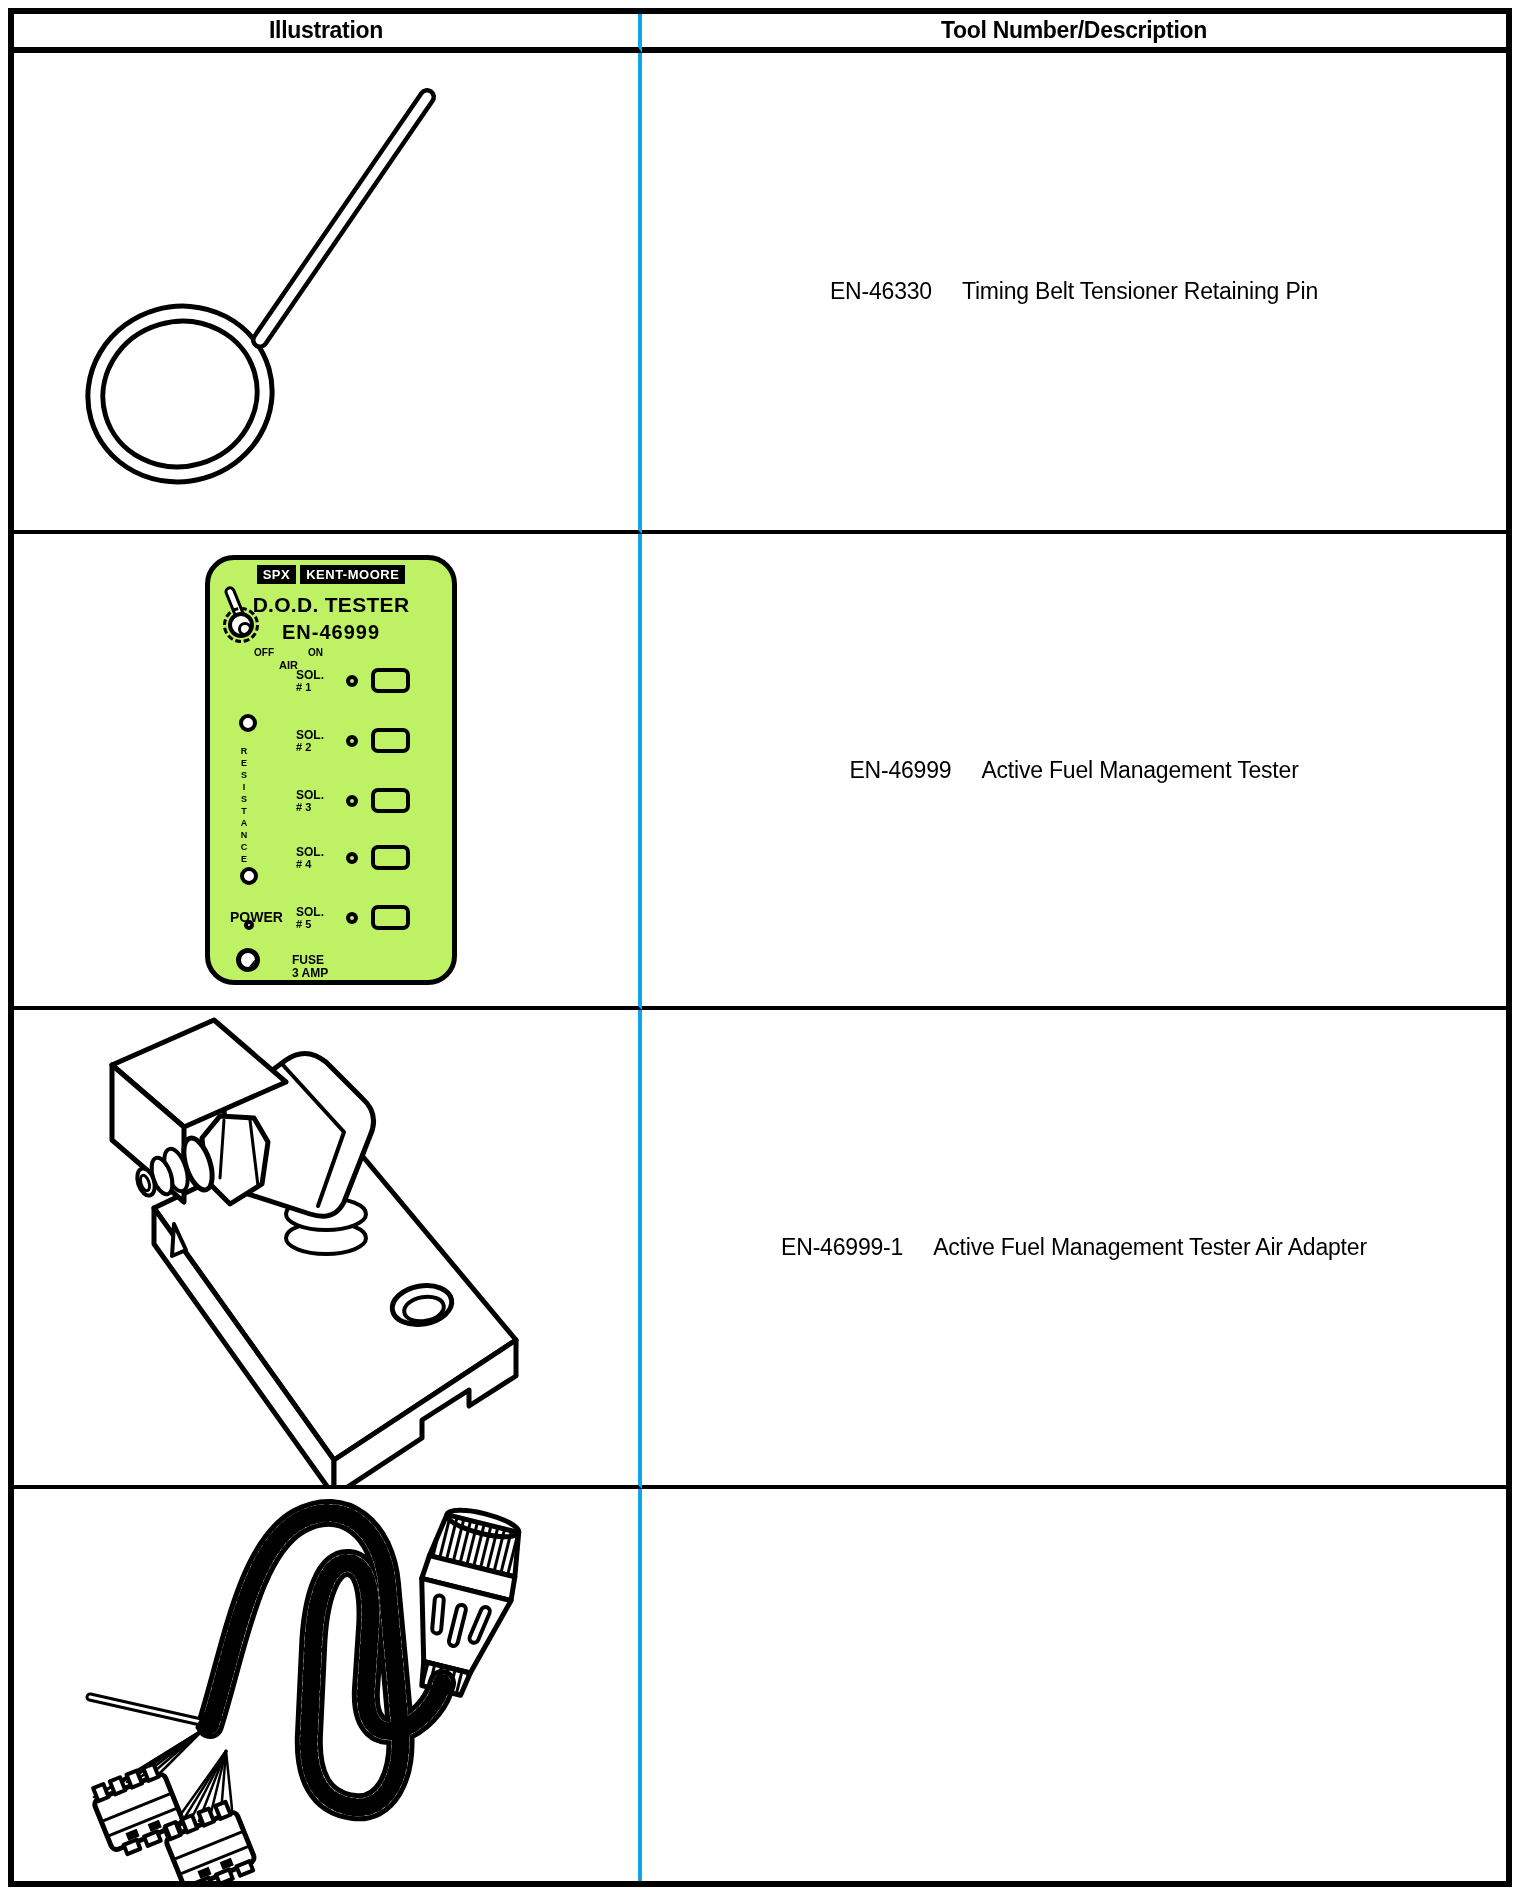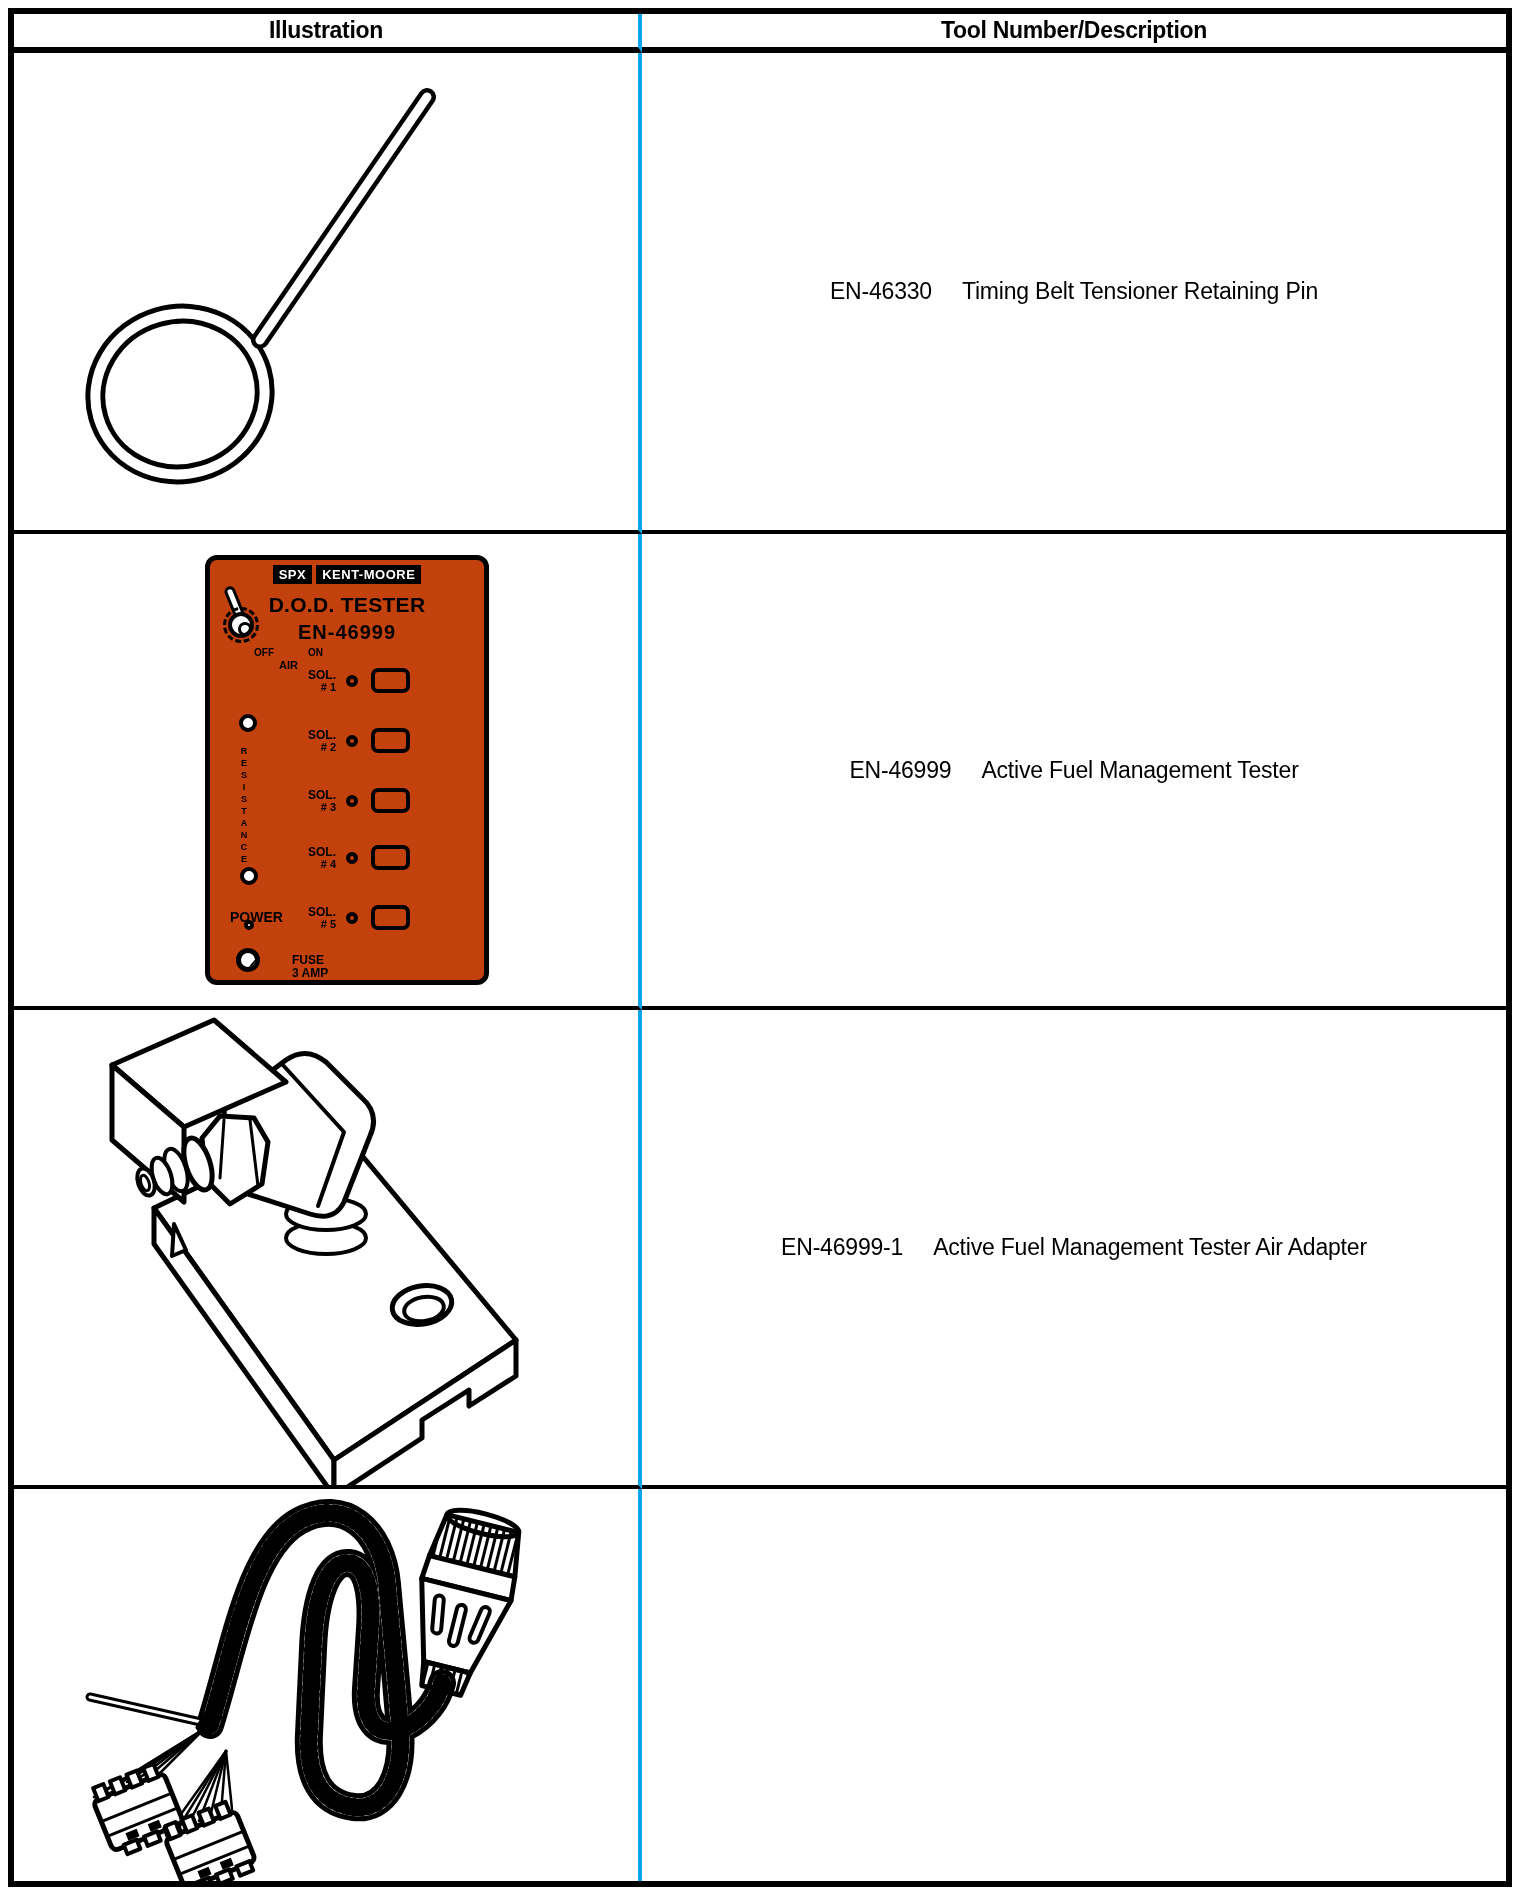--- a/index.html
+++ b/index.html
@@ -13,39 +13,39 @@
       font-weight:bold;font-size:23px;letter-spacing:-0.3px;}
   .row-b{border-bottom:4px solid #000;}
   .h-r1{height:481px;} .h-r2{height:476px;} .h-r3{height:479px;} .h-r4{height:392px;}
   .illus{position:relative;overflow:hidden;}
   .illus svg{position:absolute;left:0;top:0;}
   .desc{display:flex;flex-direction:row;align-items:center;justify-content:center;
         gap:30px;font-size:23px;letter-spacing:-0.2px;}
   .desc .toolnum,.desc .tooldesc{white-space:nowrap;}
 
   
-  .panel{position:absolute;left:191px;top:21px;width:284px;height:430px;box-sizing:border-box;
-         border:5px solid #000;border-radius:12px;background:#c2410c;font-weight:bold;}
+  .panel{position:absolute;left:191px;top:21px;width:252px;height:430px;box-sizing:border-box;
+         border:5px solid #000;border-radius:29px;background:#bef264;font-weight:bold;}
   .panel *{box-sizing:border-box;}
   .badge-row{position:absolute;left:0;top:5px;width:100%;display:flex;justify-content:center;gap:4px;}
   .badge{background:#000;color:#fff;font-size:13px;padding:2px 6px;letter-spacing:0.5px;white-space:nowrap;}
   .p-title{position:absolute;left:0;top:33px;width:100%;text-align:center;font-size:21px;letter-spacing:0.3px;}
   .p-model{position:absolute;left:0;top:61px;width:100%;text-align:center;font-size:20px;letter-spacing:1px;}
   .toggle-lever{position:absolute;left:26px;top:24px;width:11px;height:38px;background:#fff;
                 border:3.5px solid #000;border-radius:6px 6px 3px 3px;
                 transform:rotate(-22deg);transform-origin:50% 95%;}
   .toggle-knob{position:absolute;left:18px;top:52px;width:26px;height:26px;border:4px solid #000;
                border-radius:50%;background:#fff;}
   .toggle-knob::before{content:"";position:absolute;left:-9px;top:-9px;right:-9px;bottom:-9px;
                border:3px dashed #000;border-radius:50%;}
   .toggle-knob::after{content:"";position:absolute;left:6px;top:6px;width:8px;height:8px;
                border:3px solid #000;border-radius:50%;}
   .lbl{position:absolute;font-size:10px;white-space:nowrap;margin-left:42px;}
   .sol-row{position:absolute;left:86px;display:flex;align-items:center;}
-  .sol-label{width:40px;text-align:right;font-size:12px;line-height:12px;}
+  .sol-label{width:40px;text-align:left;font-size:12px;line-height:12px;}
   .sol-num{font-size:11px;}
   .sol-led{width:12px;height:12px;border:4px solid #000;border-radius:50%;margin-left:10px;}
   .sol-btn{width:39px;height:25px;border:4px solid #000;border-radius:7px;margin-left:13px;}
   .circ{position:absolute;border:4px solid #000;border-radius:50%;background:#fff;}
   .res-text{position:absolute;left:29px;top:186px;height:122px;font-size:9px;letter-spacing:2px;
             writing-mode:vertical-rl;text-orientation:upright;line-height:1;}
   .power-lbl{position:absolute;left:20px;top:349px;width:46px;text-align:center;font-size:14px;}
   .screw{position:absolute;left:26px;top:388px;width:24px;height:24px;border:5px solid #000;
          border-radius:50%;background:#fff;overflow:hidden;}
   .screw::after{content:"";position:absolute;left:10px;top:-4px;width:4px;height:32px;background:#000;

